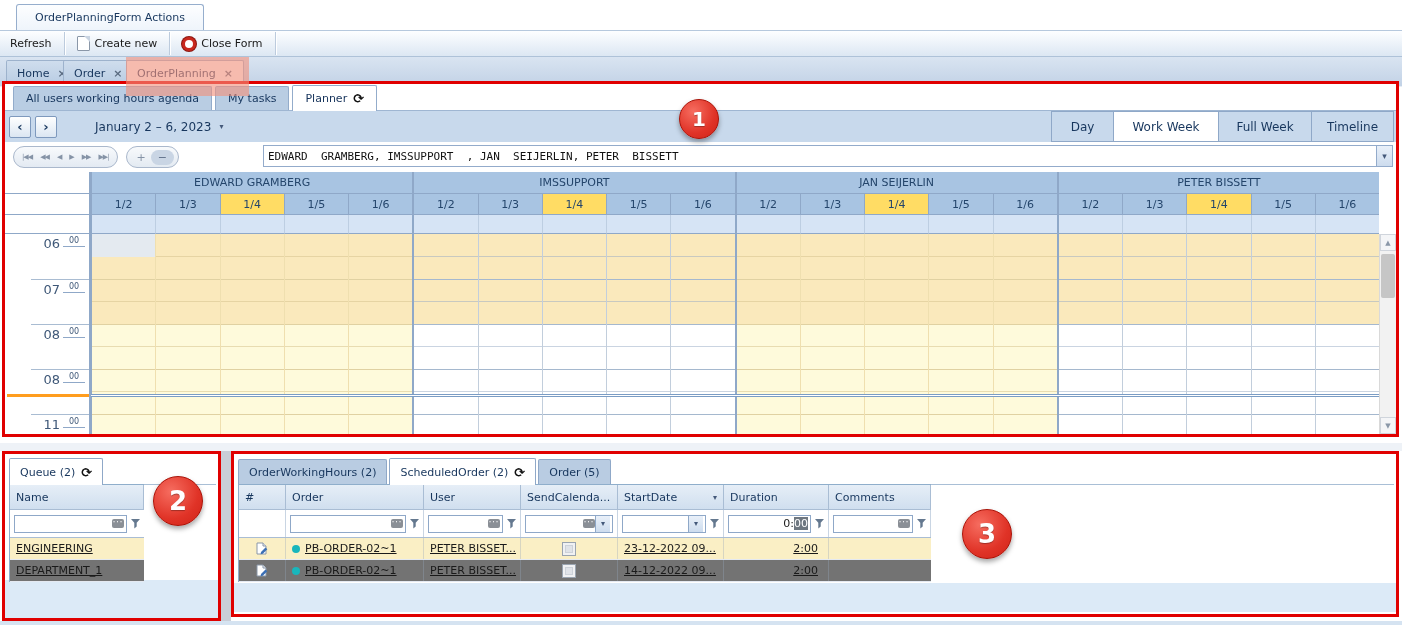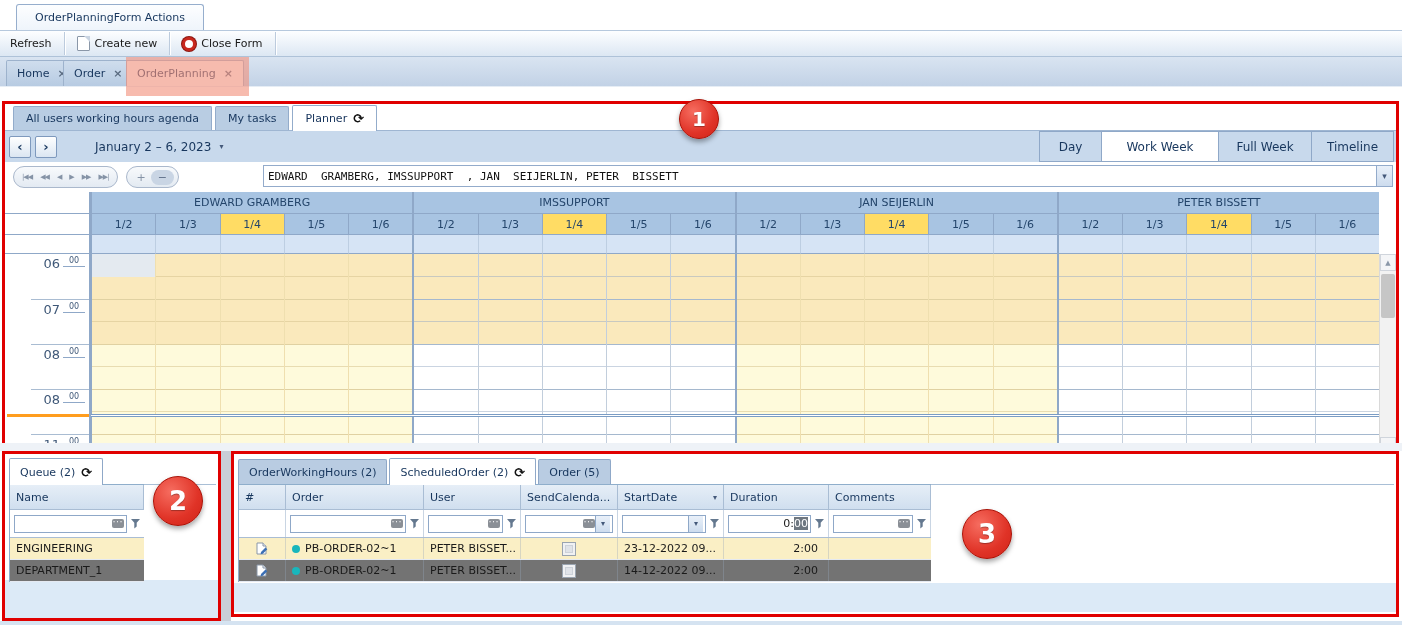--- a/index.html
+++ b/index.html
@@ -16,21 +16,21 @@
   
   .doctab-row{position:absolute;left:0;top:57px;width:100%;height:30px;background:linear-gradient(#d9e4f1,#c2d2e6);border-bottom:1px solid #e6edf5;box-sizing:border-box;}
   .doctab{position:absolute;top:3px;height:26px;box-sizing:border-box;border:1px solid #9db2cc;border-bottom:none;border-radius:2px 2px 0 0;background:linear-gradient(#cfdded,#b7cbe2);display:flex;align-items:center;gap:8px;padding:12px 10px;color:#17365d;}
   .doctab.active{background:#fdfeff;}
   .tab-x{color:#5a6b80;font-weight:bold;font-size:11px;}
   
   .red-rect{position:absolute;border:3px solid #e00000;box-sizing:border-box;background:#fff;}
   .badge{position:absolute;border-radius:50%;background:radial-gradient(circle at 35% 30%,#f66d60,#e03327 60%,#cf2317);border:1px solid #a91207;box-shadow:0 3px 5px rgba(0,0,0,.35);color:#fff;font-weight:bold;display:flex;align-items:center;justify-content:center;z-index:60;text-shadow:0 1px 1px rgba(0,0,0,.3);}
   .salmon-overlay{position:absolute;left:126px;top:57px;width:123px;height:39px;background:rgba(242,146,125,.62);z-index:55;}
   
-  #region1{left:2px;top:101px;width:1397px;height:356px;display:flex;flex-direction:column;}
+  #region1{left:2px;top:81px;width:1397px;height:356px;display:flex;flex-direction:column;}
   .ptab-strip{height:27px;background:#fff;border-bottom:1px solid #9fb6d2;box-sizing:border-box;display:flex;align-items:flex-end;padding-left:8px;}
   .ptab{height:24px;box-sizing:border-box;border:1px solid #93accb;border-bottom:none;background:#b9cde3;color:#17365d;display:flex;align-items:center;gap:6px;padding:0 12px;margin-right:3px;border-radius:2px 2px 0 0;}
   .ptab.active{background:#fff;margin-bottom:-1px;height:26px;color:#15325a;}
   .rfr{font-size:13px;font-weight:bold;color:#111;}
   .datenav{height:31px;background:#c8d9ec;display:flex;align-items:center;position:relative;}
   .nav-sq{width:20px;height:20px;margin-left:4px;background:linear-gradient(#ffffff,#dbe6f2);border:1px solid #7e99bd;border-radius:2px;color:#17365d;font-weight:bold;font-size:13px;display:flex;align-items:center;justify-content:center;line-height:1;}
   .date-label{margin-left:38px;font-size:12px;color:#17365d;display:flex;gap:8px;align-items:center;}
   .views{position:absolute;right:2px;top:0;height:31px;display:flex;}
   .view-btn{box-sizing:border-box;border:1px solid #8fa8c8;margin-left:-1px;display:flex;align-items:center;justify-content:center;font-size:12px;color:#17365d;background:transparent;}
   .view-btn.active{background:#fff;}
@@ -94,21 +94,21 @@
   .hc .sort{position:absolute;right:6px;color:#44597a;font-size:8px;}
   .gfilter{display:flex;height:28px;background:#fff;border-bottom:1px solid #a9bdd4;box-sizing:border-box;align-items:center;}
   .gfilter .fc{box-sizing:border-box;border-right:1px solid #c9d5e3;height:100%;display:flex;align-items:center;padding:0 4px;gap:4px;}
   .finput{flex:1;height:18px;border:1px solid #8fa8c8;background:#fff;box-sizing:border-box;display:flex;align-items:center;justify-content:flex-end;padding-right:2px;position:relative;}
   .ed-ico{width:12px;height:9px;background:#8a8f96;border-radius:2px;color:#fff;font-size:8px;line-height:7px;text-align:center;letter-spacing:1px;}
   .fun{flex:none;display:flex;align-items:center;}
   .fcombo-btn{width:15px;height:16px;background:linear-gradient(#e9f0f9,#cddcee);border-left:1px solid #8fa8c8;display:flex;align-items:center;justify-content:center;color:#44597a;font-size:8px;box-sizing:border-box;}
   .grow{display:flex;height:22px;box-sizing:border-box;border-bottom:1px solid #e4e9f1;align-items:stretch;}
   .grow.sel{background:#faefc5;}
   .grow.alt{background:#737373;}
-  .grow .dc{box-sizing:border-box;border-right:1px solid rgba(150,165,185,.35);display:flex;align-items:center;padding-left:6px;overflow:hidden;white-space:nowrap;}
+  .grow .dc{box-sizing:border-box;border-right:1px solid rgba(150,165,185,.35);display:flex;align-items:center;padding-left:6px;overflow:hidden;white-space:nowrap;text-decoration:underline;}
   .dc.right{justify-content:flex-end;padding-right:10px;padding-left:0;}
   .dc.center{justify-content:center;padding-left:0;}
   .dot{width:8px;height:8px;border-radius:50%;background:#19b6bc;margin-right:5px;flex:none;}
   .cbx{width:12px;height:12px;border:1px solid #9aa4b0;background:#f0f1f3;display:flex;align-items:center;justify-content:center;}
   .cbx i{display:block;width:8px;height:8px;background:#e0e3e8;border:1px solid #cdd2d9;box-sizing:border-box;}
   .bluefill{position:absolute;left:0;right:0;background:#dceaf7;}
   .splitter{position:absolute;left:221px;top:451px;width:10px;height:170px;background:#c9ced7;}
   .bottom-sliver{position:absolute;left:0;top:621px;width:100%;height:4px;background:#d5e3f1;}
   .gap-strip{position:absolute;left:0;top:443px;width:100%;height:8px;background:#eef2f7;}
   svg{display:block;}
@@ -168,21 +168,21 @@
     </div>
     <div class="datenav">
       <div class="nav-sq">‹</div>
       <div class="nav-sq">›</div>
       <div class="date-label">
         <span>January 2 – 6, 2023</span>
         <span style="font-size:8px;color:#44597a;">▾</span>
       </div>
       <div class="views">
         <div class="view-btn" style="width:63px;">Day</div>
-        <div class="view-btn active" style="width:118px;">Work Week</div>
+        <div class="view-btn active" style="width:106px;">Work Week</div>
         <div class="view-btn" style="width:94px;">Full Week</div>
         <div class="view-btn" style="width:83px;text-align:center;">Timeline</div>
       </div>
     </div>
     <div class="resnav">
       <div class="pill" id="nav-pill">
           <span class="pill-btn">|◀◀</span>
           <span class="pill-btn">◀◀</span>
           <span class="pill-btn">◀</span>
           <span class="pill-btn">▶</span>

